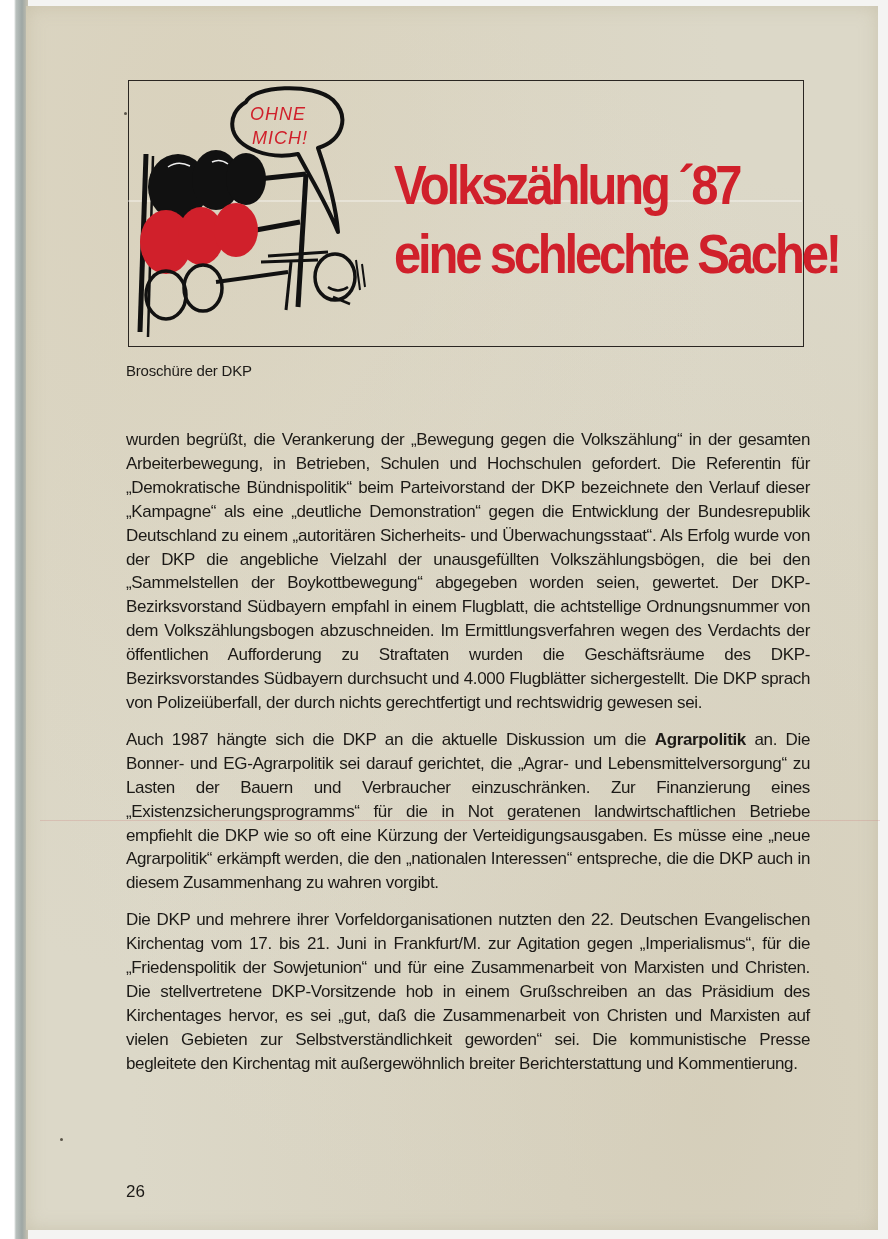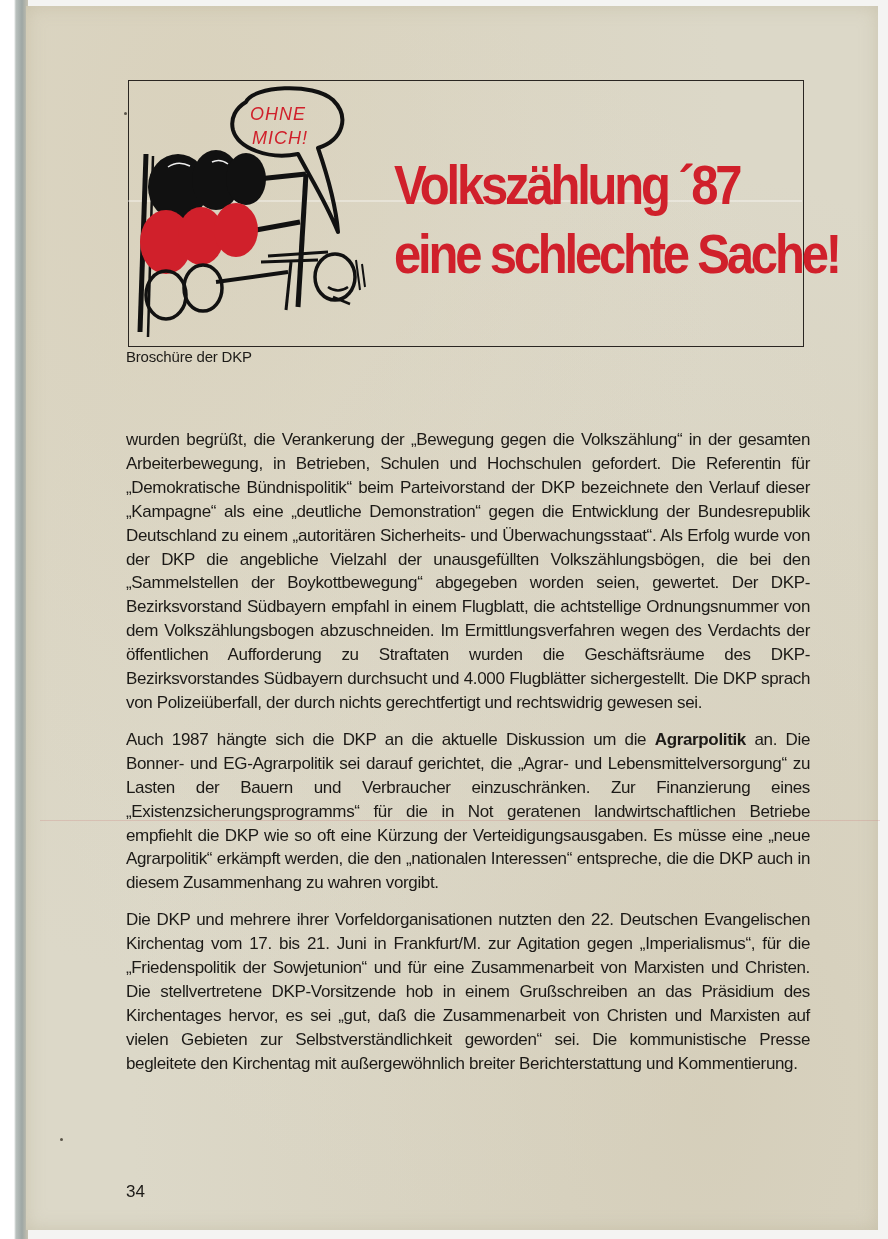--- a/index.html
+++ b/index.html
@@ -39,21 +39,21 @@
       color: #d0202b;
       font-family: "Liberation Sans", sans-serif;
       font-weight: 700;
       font-size: 49px; line-height: 62px;
       letter-spacing: -3.2px;
       transform: scaleY(1.12);
       transform-origin: left top;
       white-space: nowrap;
     }
     .caption {
-      position: absolute; left: 126px; top: 348px;
+      position: absolute; left: 126px; top: 362px;
       font-size: 15px; color: #1d1b18;
       letter-spacing: -0.2px;
     }
     .body-text {
       position: absolute; left: 126px; top: 428px; width: 684px;
       font-size: 17px; line-height: 23.9px;
       color: #1c1a17;
       letter-spacing: -0.35px;
       word-spacing: 0px;
     }
@@ -140,16 +140,16 @@
     <span>wurden begrüßt, die Verankerung der „Bewegung gegen die Volkszählung“ in der gesamten Arbeiterbewegung, in Betrieben, Schulen und Hochschulen ge­fordert. Die Referentin für „Demokratische Bündnispolitik“ beim Parteivor­stand der DKP bezeichnete den Verlauf dieser „Kampagne“ als eine „deutliche Demonstration“ gegen die Entwicklung der Bundesrepublik Deutschland zu einem „autoritären Sicherheits- und Überwachungsstaat“. Als Erfolg wurde von der DKP die angebliche Vielzahl der unausgefüllten Volkszählungsbögen, die bei den „Sammelstellen der Boykottbewegung“ abgegeben worden seien, gewertet. Der DKP-Bezirksvorstand Südbayern empfahl in einem Flugblatt, die achtstellige Ordnungsnummer von dem Volkszählungsbogen abzuschneiden. Im Ermittlungsverfahren wegen des Verdachts der öffentlichen Aufforderung zu Straftaten wurden die Geschäftsräume des DKP-Bezirksvorstandes Süd­bayern durchsucht und 4.000 Flugblätter sichergestellt. Die DKP sprach von Polizeiüberfall, der durch nichts gerechtfertigt und rechtswidrig gewesen sei.</span>
   </p>
   <p>
     <span>Auch 1987 hängte sich die DKP an die aktuelle Diskussion um die </span><b>Agrarpolitik</b><span> an. Die Bonner- und EG-Agrarpolitik sei darauf gerichtet, die „Agrar- und Le­bensmittelversorgung“ zu Lasten der Bauern und Verbraucher einzuschrän­ken. Zur Finanzierung eines „Existenzsicherungsprogramms“ für die in Not ge­ratenen landwirtschaftlichen Betriebe empfiehlt die DKP wie so oft eine Kür­zung der Verteidigungsausgaben. Es müsse eine „neue Agrarpolitik“ erkämpft werden, die den „nationalen Interessen“ entspreche, die die DKP auch in die­sem Zusammenhang zu wahren vorgibt.</span>
   </p>
   <p>
     <span>Die DKP und mehrere ihrer Vorfeldorganisationen nutzten den 22. Deutschen Evangelischen Kirchentag vom 17. bis 21. Juni in Frankfurt/M. zur Agitation ge­gen „Imperialismus“, für die „Friedenspolitik der Sowjetunion“ und für eine Zu­sammenarbeit von Marxisten und Christen. Die stellvertretene DKP-Vorsitzen­de hob in einem Grußschreiben an das Präsidium des Kirchentages hervor, es sei „gut, daß die Zusammenarbeit von Christen und Marxisten auf vielen Ge­bieten zur Selbstverständlichkeit geworden“ sei. Die kommunistische Presse begleitete den Kirchentag mit außergewöhnlich breiter Berichterstattung und Kommentierung.</span>
   </p>
 </div>
 
-<div class="page-number">34</div>
+<div class="page-number">26</div>
 
 <div class="speck" style="left:124px;top:112px;"></div>
 <div class="speck" style="left:60px;top:1138px;"></div>
 
 </body></html>

